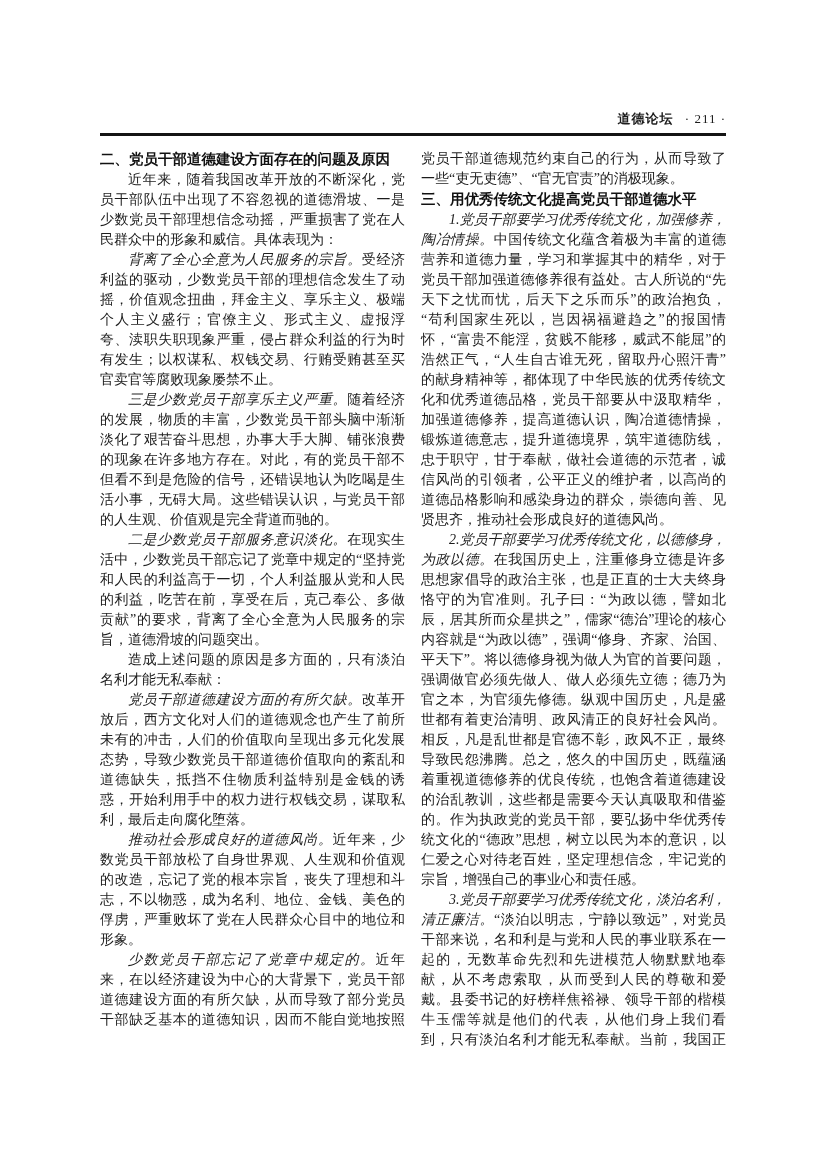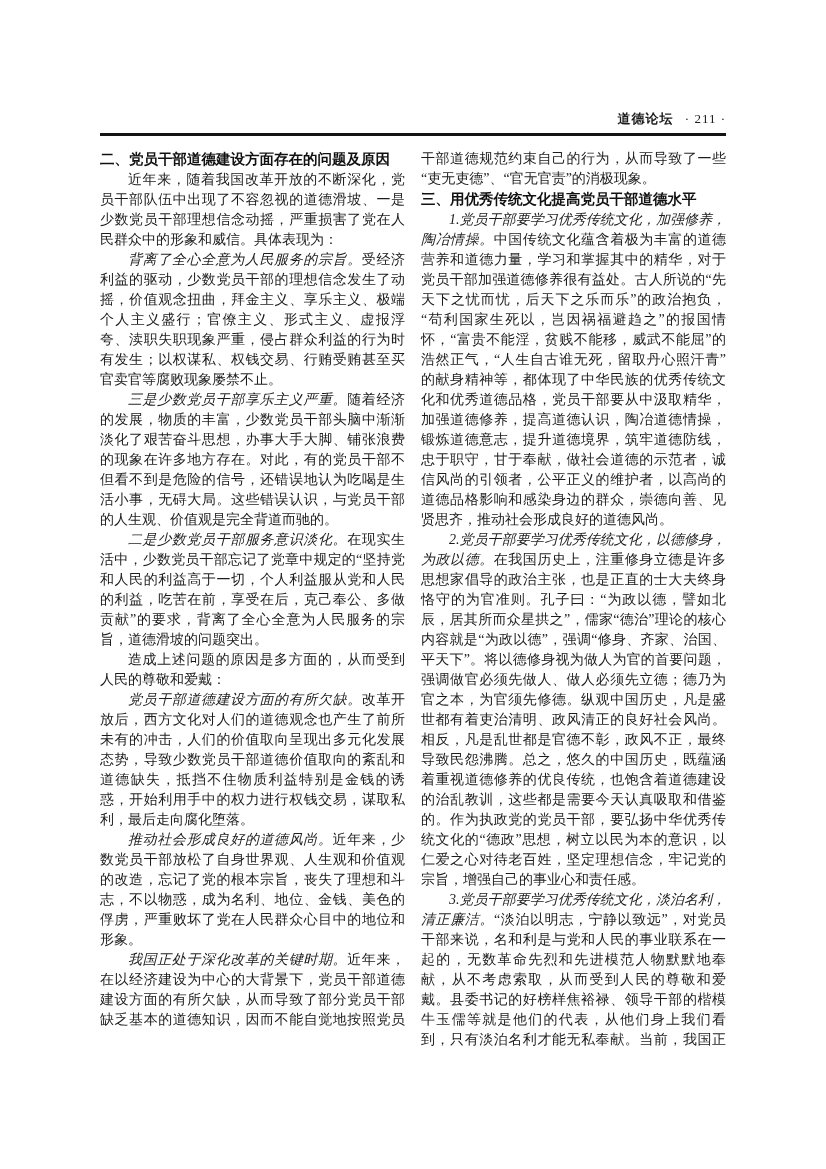--- a/index.html
+++ b/index.html
@@ -93,27 +93,27 @@
     <h3 class="section-heading">二、党员干部道德建设方面存在的问题及原因</h3>
 
     <p class="para"><span>近年来，随着我国改革开放的不断深化，党员干部队伍中出现了不容忽视的道德滑坡、一是少数党员干部理想信念动摇，严重损害了党在人民群众中的形象和威信。具体表现为：</span></p>
 
     <p class="para"><span class="lead">背离了全心全意为人民服务的宗旨。</span><span>受经济利益的驱动，少数党员干部的理想信念发生了动摇，价值观念扭曲，拜金主义、享乐主义、极端个人主义盛行；官僚主义、形式主义、虚报浮夸、渎职失职现象严重，侵占群众利益的行为时有发生；以权谋私、权钱交易、行贿受贿甚至买官卖官等腐败现象屡禁不止。</span></p>
 
     <p class="para"><span class="lead">三是少数党员干部享乐主义严重。</span><span>随着经济的发展，物质的丰富，少数党员干部头脑中渐渐淡化了艰苦奋斗思想，办事大手大脚、铺张浪费的现象在许多地方存在。对此，有的党员干部不但看不到是危险的信号，还错误地认为吃喝是生活小事，无碍大局。这些错误认识，与党员干部的人生观、价值观是完全背道而驰的。</span></p>
 
     <p class="para"><span class="lead">二是少数党员干部服务意识淡化。</span><span>在现实生活中，少数党员干部忘记了党章中规定的“坚持党和人民的利益高于一切，个人利益服从党和人民的利益，吃苦在前，享受在后，克己奉公、多做贡献”的要求，背离了全心全意为人民服务的宗旨，道德滑坡的问题突出。</span></p>
 
-    <p class="para"><span>造成上述问题的原因是多方面的，从而受到人民的尊敬和爱戴：</span></p>
+    <p class="para"><span>造成上述问题的原因是多方面的，只有淡泊名利才能无私奉献：</span></p>
 
     <p class="para"><span class="lead">党员干部道德建设方面的有所欠缺。</span><span>改革开放后，西方文化对人们的道德观念也产生了前所未有的冲击，人们的价值取向呈现出多元化发展态势，导致少数党员干部道德价值取向的紊乱和道德缺失，抵挡不住物质利益特别是金钱的诱惑，开始利用手中的权力进行权钱交易，谋取私利，最后走向腐化堕落。</span></p>
 
     <p class="para"><span class="lead">推动社会形成良好的道德风尚。</span><span>近年来，少数党员干部放松了自身世界观、人生观和价值观的改造，忘记了党的根本宗旨，丧失了理想和斗志，不以物惑，成为名利、地位、金钱、美色的俘虏，严重败坏了党在人民群众心目中的地位和形象。</span></p>
 
-    <p class="para"><span class="lead">我国正处于深化改革的关键时期。</span><span>近年来，在以经济建设为中心的大背景下，党员干部道德建设方面的有所欠缺，从而导致了部分党员干部缺乏基本的道德知识，因而不能自觉地按照党员干部道德规范约束自己的行为，从而导致了一些“吏无吏德”、“官无官责”的消极现象。</span></p>
+    <p class="para"><span class="lead">少数党员干部忘记了党章中规定的。</span><span>近年来，在以经济建设为中心的大背景下，党员干部道德建设方面的有所欠缺，从而导致了部分党员干部缺乏基本的道德知识，因而不能自觉地按照党员干部道德规范约束自己的行为，从而导致了一些“吏无吏德”、“官无官责”的消极现象。</span></p>
 
     <h3 class="section-heading">三、用优秀传统文化提高党员干部道德水平</h3>
 
     <p class="para"><span class="lead">1.党员干部要学习优秀传统文化，加强修养，陶冶情操。</span><span>中国传统文化蕴含着极为丰富的道德营养和道德力量，学习和掌握其中的精华，对于党员干部加强道德修养很有益处。古人所说的“先天下之忧而忧，后天下之乐而乐”的政治抱负，“苟利国家生死以，岂因祸福避趋之”的报国情怀，“富贵不能淫，贫贱不能移，威武不能屈”的浩然正气，“人生自古谁无死，留取丹心照汗青”的献身精神等，都体现了中华民族的优秀传统文化和优秀道德品格，党员干部要从中汲取精华，加强道德修养，提高道德认识，陶冶道德情操，锻炼道德意志，提升道德境界，筑牢道德防线，忠于职守，甘于奉献，做社会道德的示范者，诚信风尚的引领者，公平正义的维护者，以高尚的道德品格影响和感染身边的群众，崇德向善、见贤思齐，推动社会形成良好的道德风尚。</span></p>
 
     <p class="para"><span class="lead">2.党员干部要学习优秀传统文化，以德修身，为政以德。</span><span>在我国历史上，注重修身立德是许多思想家倡导的政治主张，也是正直的士大夫终身恪守的为官准则。孔子曰：“为政以德，譬如北辰，居其所而众星拱之”，儒家“德治”理论的核心内容就是“为政以德”，强调“修身、齐家、治国、平天下”。将以德修身视为做人为官的首要问题，强调做官必须先做人、做人必须先立德；德乃为官之本，为官须先修德。纵观中国历史，凡是盛世都有着吏治清明、政风清正的良好社会风尚。相反，凡是乱世都是官德不彰，政风不正，最终导致民怨沸腾。总之，悠久的中国历史，既蕴涵着重视道德修养的优良传统，也饱含着道德建设的治乱教训，这些都是需要今天认真吸取和借鉴的。作为执政党的党员干部，要弘扬中华优秀传统文化的“德政”思想，树立以民为本的意识，以仁爱之心对待老百姓，坚定理想信念，牢记党的宗旨，增强自己的事业心和责任感。</span></p>
 
     <p class="para"><span class="lead">3.党员干部要学习优秀传统文化，淡泊名利，清正廉洁。</span><span>“淡泊以明志，宁静以致远”，对党员干部来说，名和利是与党和人民的事业联系在一起的，无数革命先烈和先进模范人物默默地奉献，从不考虑索取，从而受到人民的尊敬和爱戴。县委书记的好榜样焦裕禄、领导干部的楷模牛玉儒等就是他们的代表，从他们身上我们看到，只有淡泊名利才能无私奉献。当前，我国正处于深化改革的关键时期，现代化建设的宏伟目标要求党员干部不计较个人的名利得失，以敢为人先的勇气去创造性地开展工作，忠诚于党和人民的事业，为老百姓办实事、办好事。“道德当身，不以物惑”，党员干部要警钟长鸣，拒腐防变，自觉接受党和人民的监督，做到清正廉洁，自觉抵制腐败的侵蚀，不为私心所扰，不为名利所累，不为物欲所惑，坚持权与责的统一，牢固树立责任意识，真正为人民掌好权、执好政。</span></p>
 
   </div>

